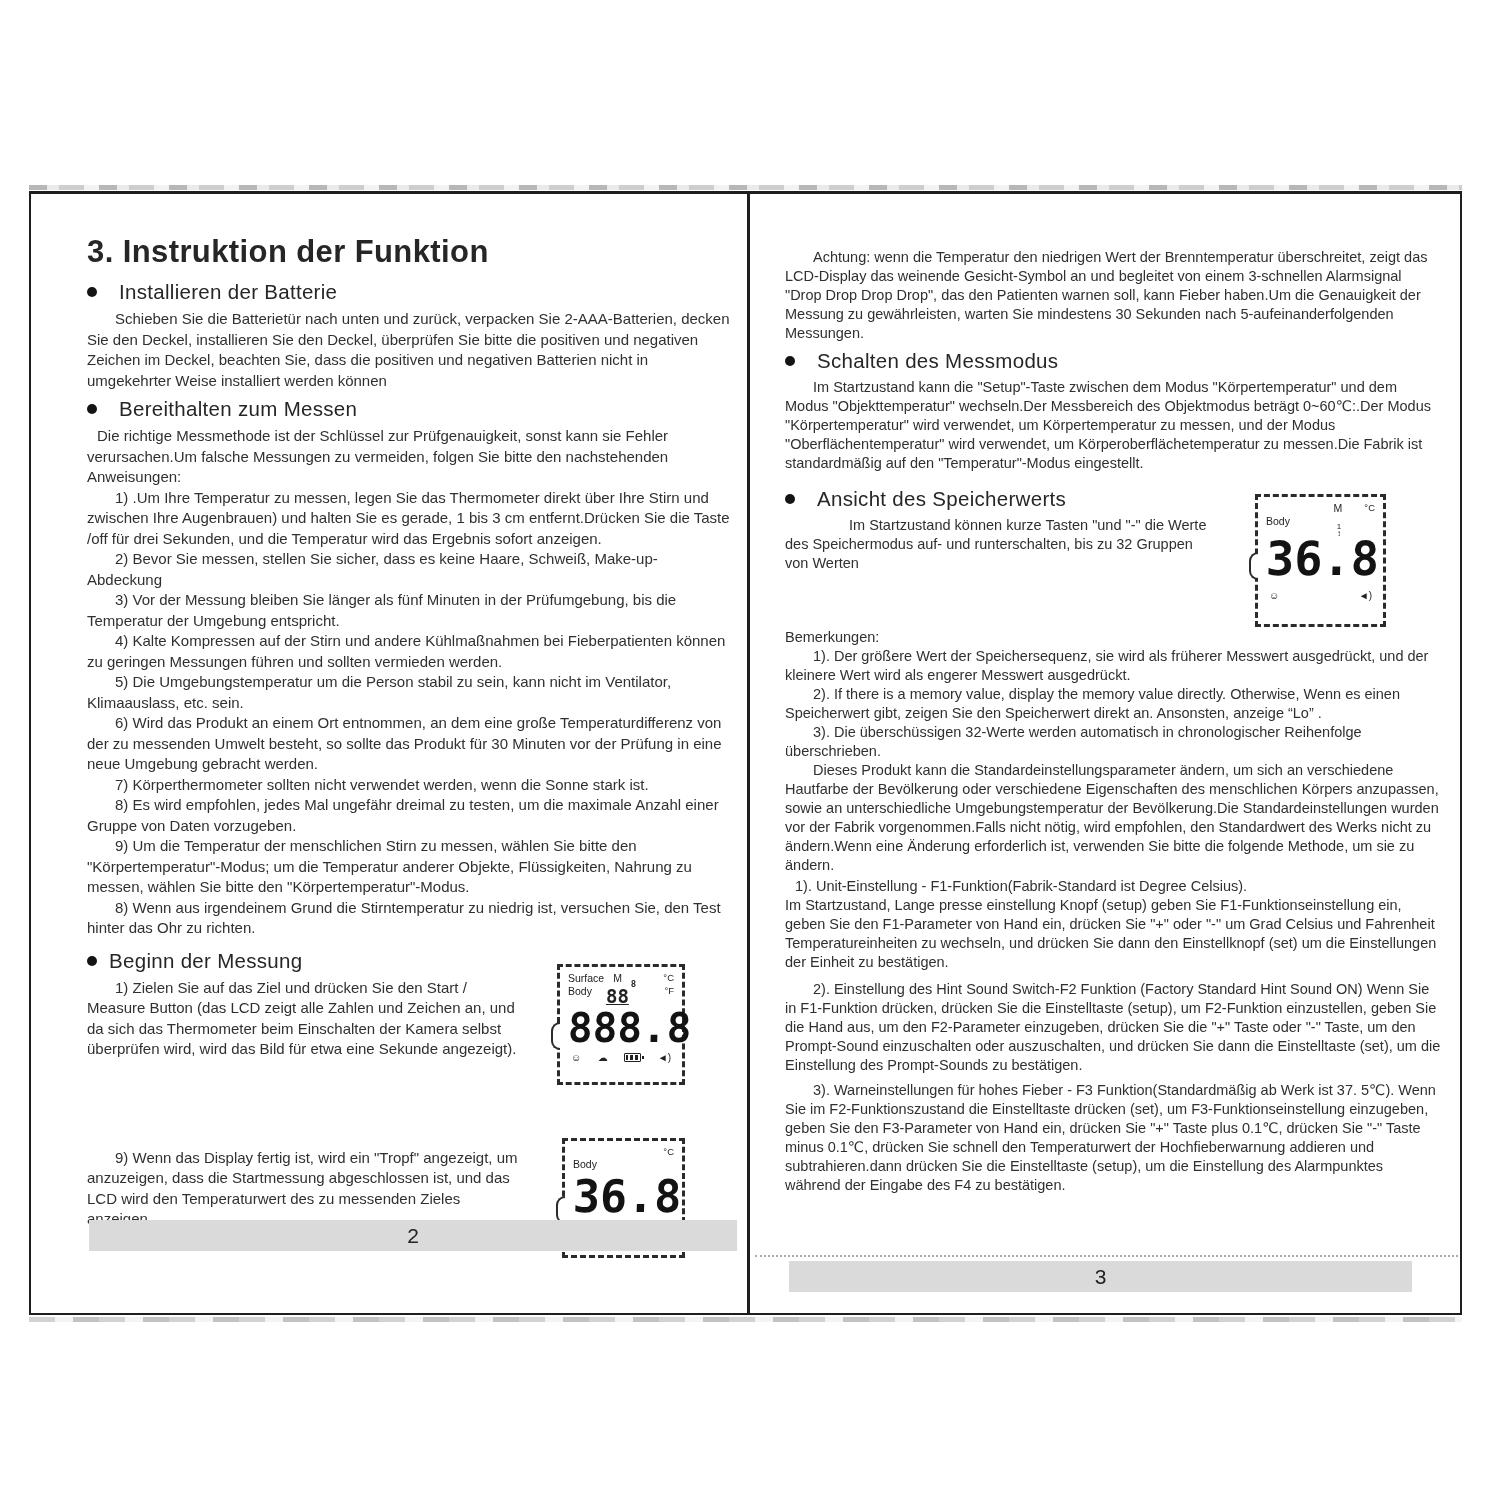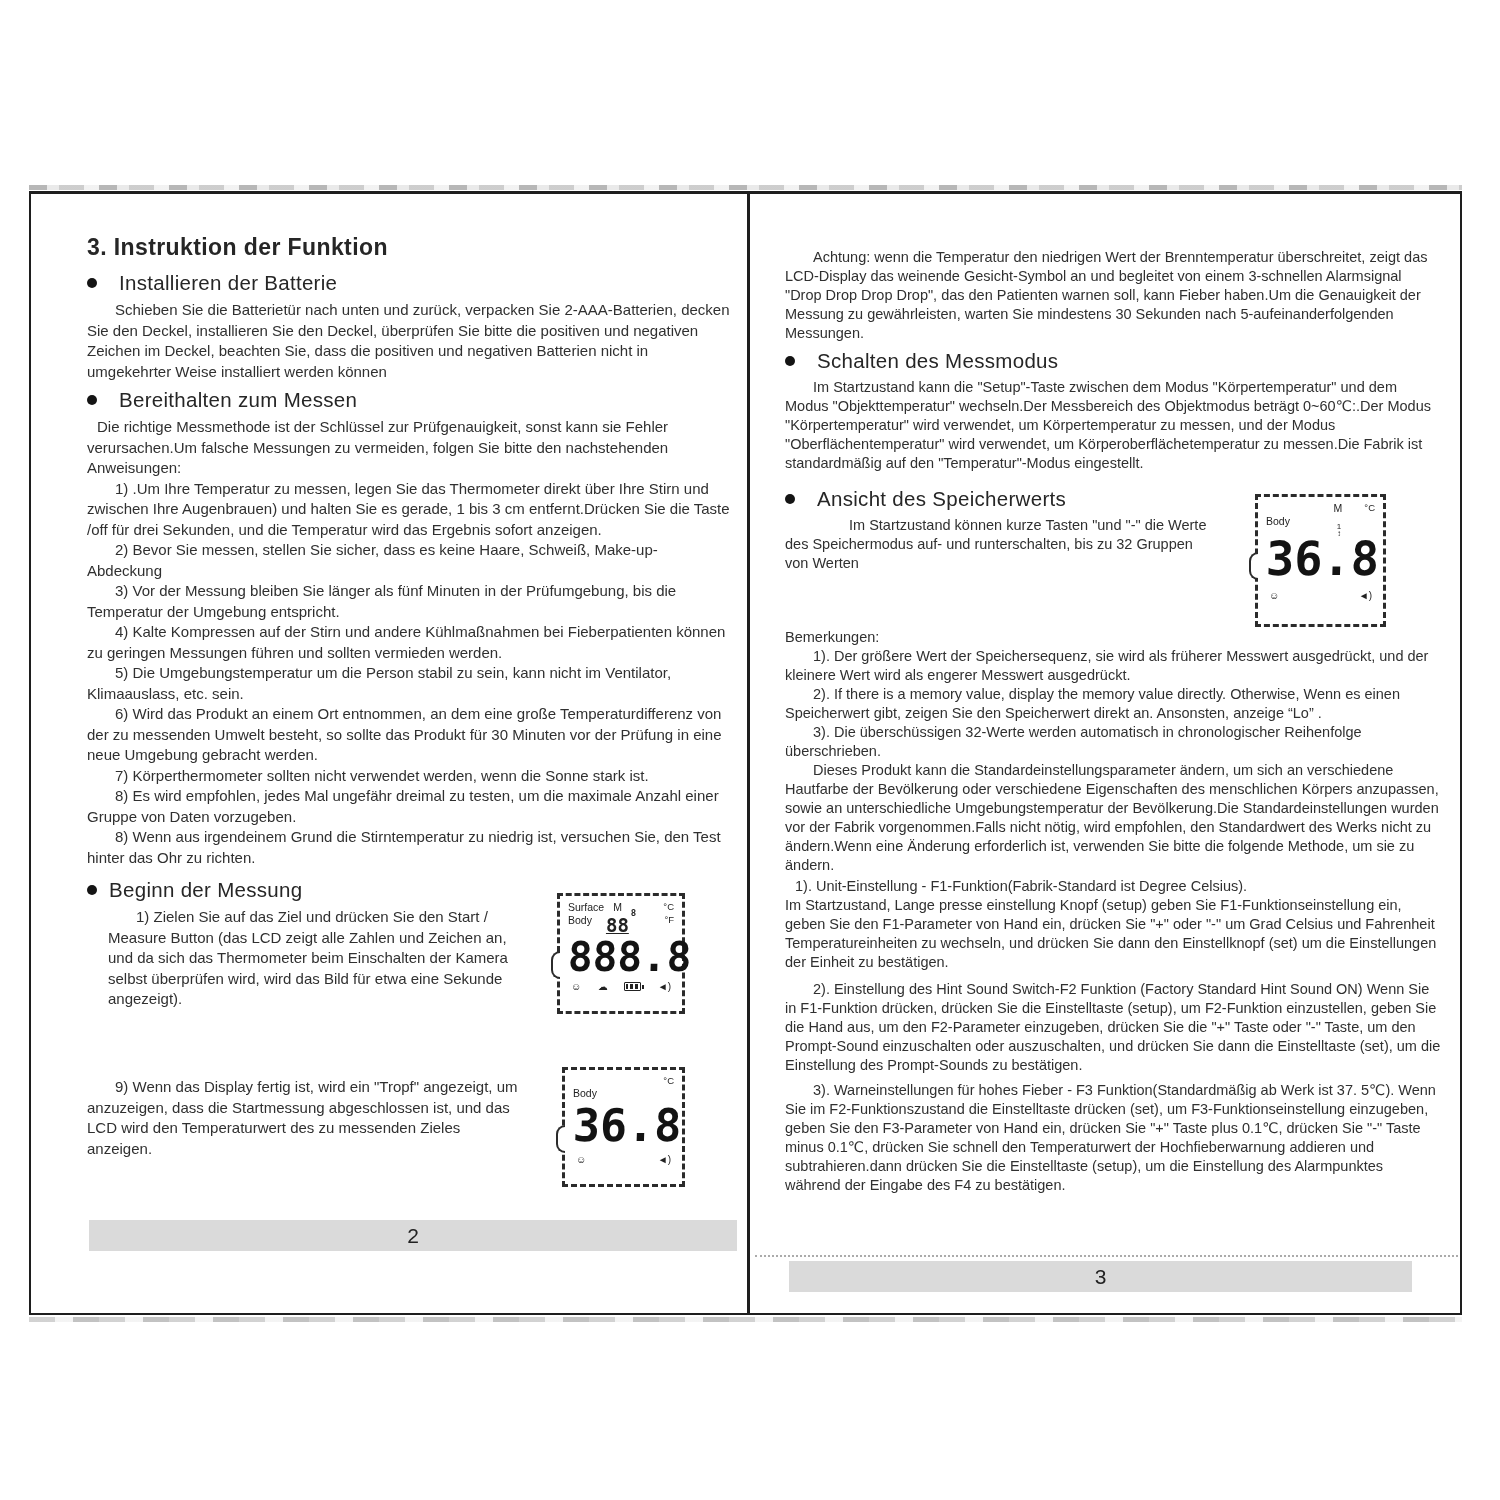--- a/index.html
+++ b/index.html
@@ -19,34 +19,34 @@
   }
   .spread::after { 
     content:""; position:absolute; left:-2px; right:-2px; bottom:-9px; height:5px;
     background:repeating-linear-gradient(90deg,#c7c7c7 0 26px,#f1f1f1 26px 44px,#b3b3b3 44px 70px);
     opacity:.8;
   }
   .page { position:absolute; top:0; height:100%; box-sizing:border-box; background:#fff; }
   .page-left  { left:0; width:719px; border-right:3px solid #1e1e1e; padding:40px 16px 0 56px; }
   .page-right { left:722px; width:707px; padding:54px 18px 0 32px; }
 
-  .doc-title { font-size:23px; color:#262626; margin:0 0 10px 0; letter-spacing:.4px; }
+  .doc-title { font-size:31px; color:#262626; margin:0 0 10px 0; letter-spacing:.4px; }
   .sec-head { display:flex; align-items:center; gap:22px; margin:6px 0 5px 0; font-size:20.5px; color:#262626; }
   .sec-head.small-gap { gap:12px; }
   .bullet { width:10px; height:10px; background:#141414; border-radius:50%; flex:none; }
   .sec-head .htext { letter-spacing:.3px; }
 
   .bt { font-size:15px; line-height:20.5px; color:#303030; margin:0; }
   .page-right .bt { font-size:14.5px; line-height:19px; }
   .ind { text-indent:28px; }
   .ind-sm { text-indent:10px; }
   .ind-lg { text-indent:64px; }
 
   .rel { position:relative; }
-  .step1 { min-height:132px; padding-right:212px; margin-top:2px;margin-left:21px; }
+  .step1 { min-height:132px; padding-right:212px; margin-top:2px; }
   .step2 { min-height:125px; padding-right:212px; margin-top:38px; }
   .memblock { min-height:108px; padding-right:230px; }
 
   
   .lcd { position:absolute; background:#fff; border:3px dashed #2b2b2b; box-sizing:border-box; padding:5px 8px 4px 8px; }
   .lcd .tab { position:absolute; left:-9px; top:55px; width:9px; height:28px; border:2px solid #2b2b2b; border-right:none; border-radius:9px 0 0 9px; background:#fff; box-sizing:border-box; }
   .lcd-row1 { display:flex; align-items:flex-start; font-size:10.5px; color:#222; }
   .lcd-row2 { display:flex; align-items:flex-start; font-size:10.5px; color:#222; margin-top:1px; }
   .seg { font-family:"DejaVu Sans Mono",monospace; font-weight:bold; }
   .lcd-big { font-family:"DejaVu Sans Mono",monospace; font-weight:bold; color:#131313;
@@ -87,20 +87,21 @@
     </div>
     <p class="bt ind-sm">Die richtige Messmethode ist der Schlüssel zur Prüfgenauigkeit, sonst kann sie Fehler verursachen.Um falsche Messungen zu vermeiden, folgen Sie bitte den nachstehenden Anweisungen:</p>
     <p class="bt ind">1) .Um Ihre Temperatur zu messen, legen Sie das Thermometer direkt über Ihre Stirn und zwischen Ihre Augenbrauen) und halten Sie es gerade, 1 bis 3 cm entfernt.Drücken Sie die Taste /off für drei Sekunden, und die Temperatur wird das Ergebnis sofort anzeigen.</p>
     <p class="bt ind">2) Bevor Sie messen, stellen Sie sicher, dass es keine Haare, Schweiß, Make-up-Abdeckung</p>
     <p class="bt ind">3) Vor der Messung bleiben Sie länger als fünf Minuten in der Prüfumgebung, bis die Temperatur der Umgebung entspricht.</p>
     <p class="bt ind">4) Kalte Kompressen auf der Stirn und andere Kühlmaßnahmen bei Fieberpatienten können zu geringen Messungen führen und sollten vermieden werden.</p>
     <p class="bt ind">5) Die Umgebungstemperatur um die Person stabil zu sein, kann nicht im Ventilator, Klimaauslass, etc. sein.</p>
     <p class="bt ind">6) Wird das Produkt an einem Ort entnommen, an dem eine große Temperaturdifferenz von der zu messenden Umwelt besteht, so sollte das Produkt für 30 Minuten vor der Prüfung in eine neue Umgebung gebracht werden.</p>
     <p class="bt ind">7) Körperthermometer sollten nicht verwendet werden, wenn die Sonne stark ist.</p>
     <p class="bt ind">8) Es wird empfohlen, jedes Mal ungefähr dreimal zu testen, um die maximale Anzahl einer Gruppe von Daten vorzugeben.</p>
+    <p class="bt ind">9) Um die Temperatur der menschlichen Stirn zu messen, wählen Sie bitte den "Körpertemperatur"-Modus; um die Temperatur anderer Objekte, Flüssigkeiten, Nahrung zu messen, wählen Sie bitte den "Körpertemperatur"-Modus.</p>
     <p class="bt ind">8) Wenn aus irgendeinem Grund die Stirntemperatur zu niedrig ist, versuchen Sie, den Test hinter das Ohr zu richten.</p>
 
     <div class="sec-head small-gap" style="margin-top:10px;">
       <span class="bullet"></span>
       <span class="htext">Beginn der Messung</span>
     </div>
 
     <div class="rel step1">
       <p class="bt ind">1)  Zielen Sie auf das Ziel und drücken Sie den Start / Measure Button (das LCD zeigt alle Zahlen und Zeichen an, und da sich das Thermometer beim Einschalten der Kamera selbst überprüfen wird, wird das Bild für etwa eine Sekunde angezeigt).</p>
       <div class="lcd lcd-selftest">

